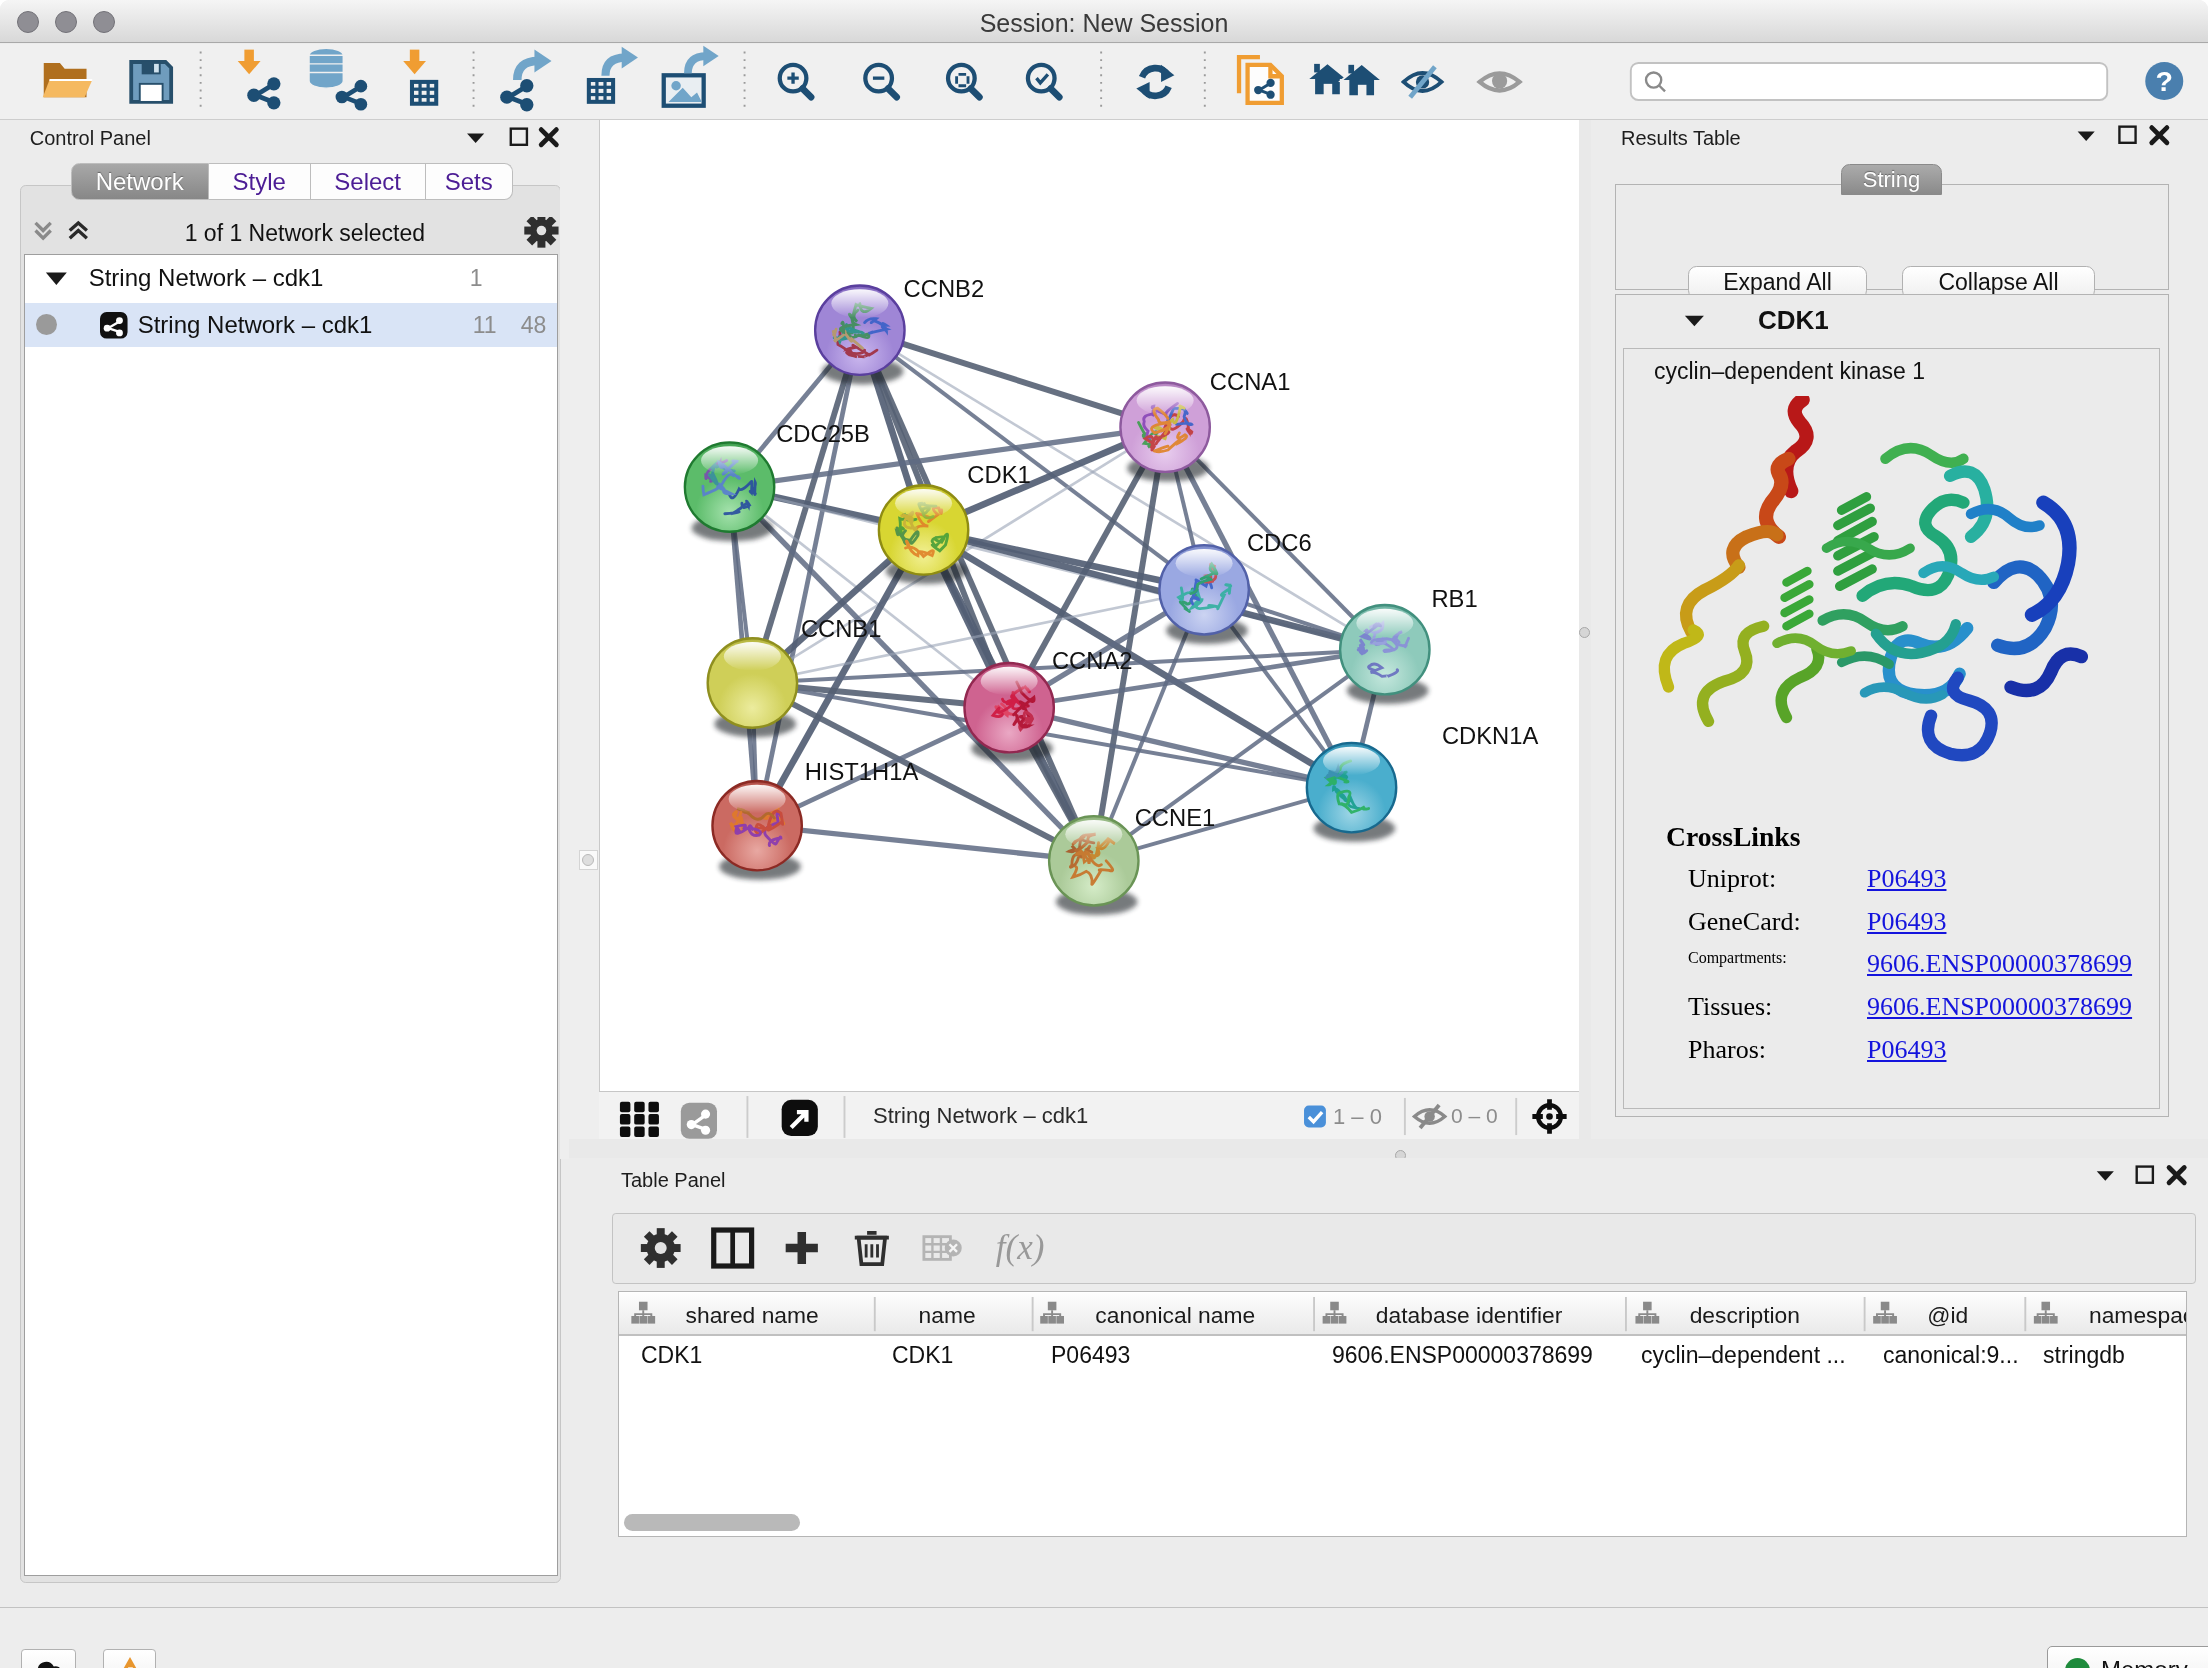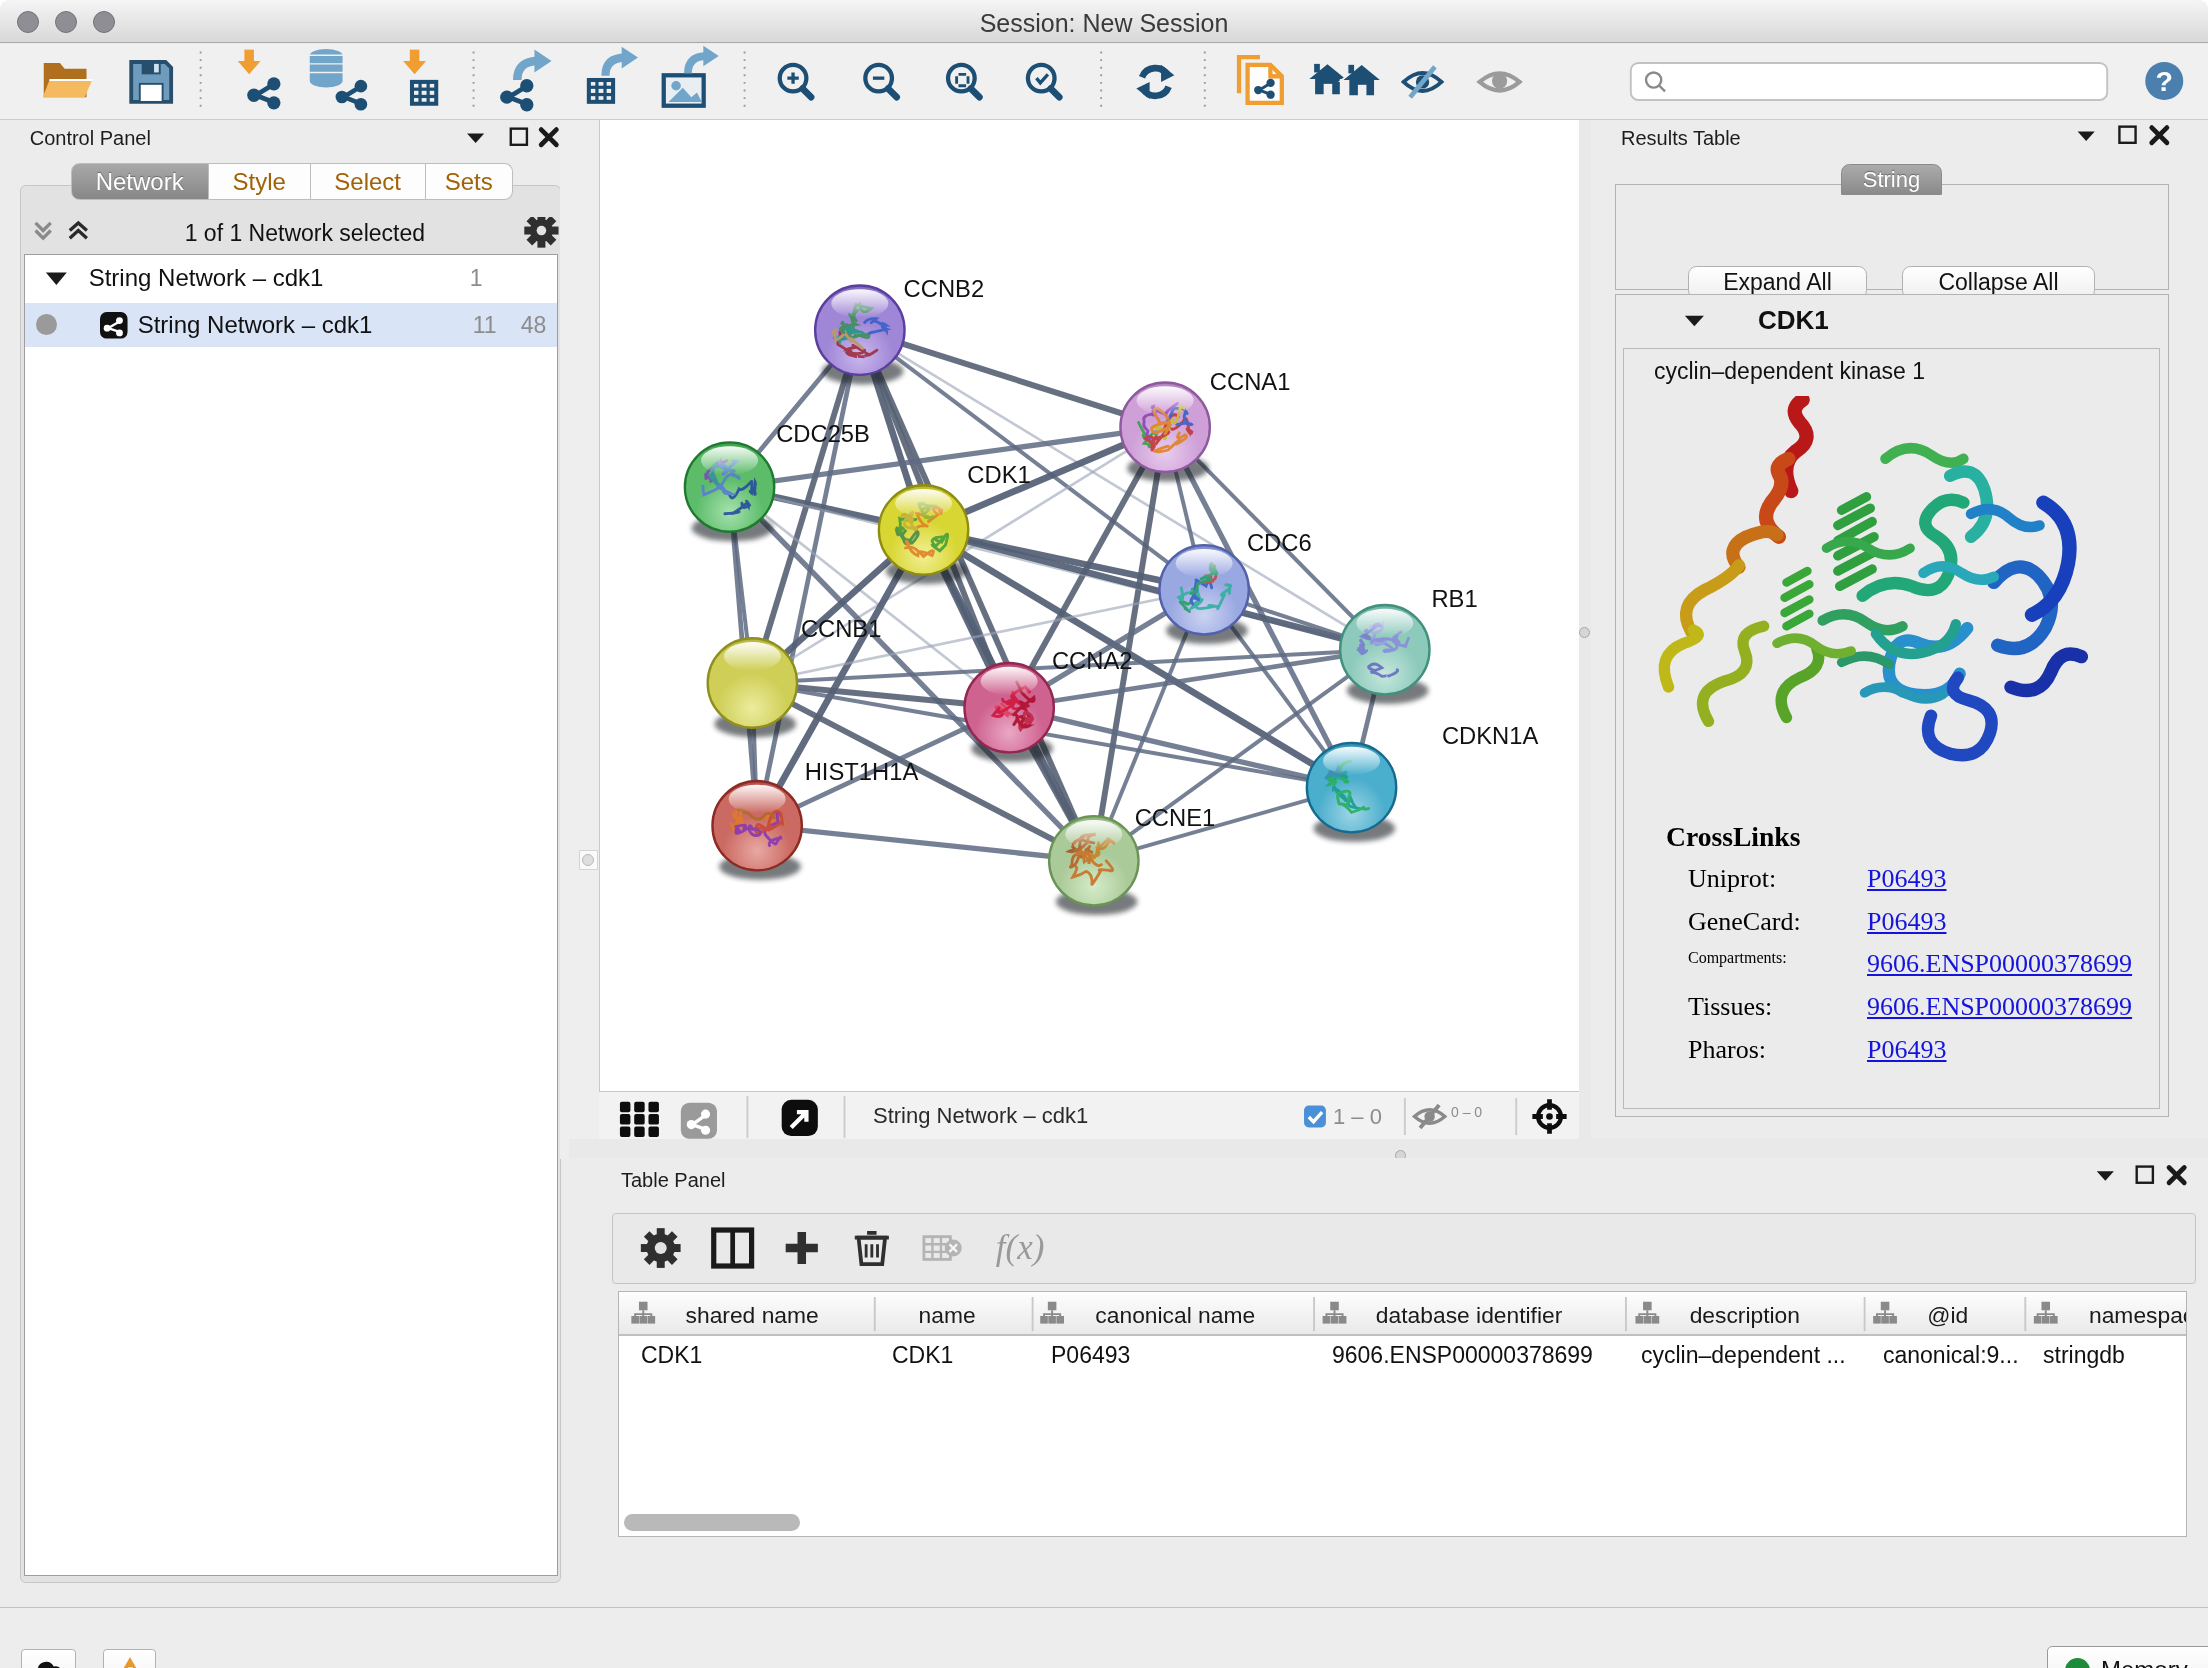--- a/index.html
+++ b/index.html
@@ -4,21 +4,21 @@
 * { margin:0; padding:0; box-sizing:border-box; }
 html,body { width:2208px; height:1668px; background:#fff; font-family:"Liberation Sans",sans-serif; }
 #win { position:absolute; left:0; top:0; width:2208px; height:1668px; background:#ececec; border-radius:9.5px 9.5px 0 0; overflow:hidden; }
 .abs { position:absolute; }
 #titlebar { left:0; top:0; width:2208px; height:43px; background:linear-gradient(#f5f5f5,#d8d8d8); border-bottom:1px solid #a9a9a9; }
 .tl { top:10.5px; width:22px; height:22px; border-radius:50%; background:#8f8e94; border:1.4px solid #737278; }
 #title { width:2208px; text-align:center; top:8.6px; font-size:25px; color:#3a3a3a; font-weight:500; }
 #toolbar { left:0; top:44px; width:2208px; height:76px; background:#f0f0f0; border-bottom:1.9px solid #cdcdcd; }
 .phead { font-size:20px; color:#1d1d1d; }
 .tabrow { display:flex; }
-.tab { border:1.4px solid #bdbdbd; background:#fdfdfd; color:#a16207; text-align:center; font-size:24px; display:flex; align-items:center; justify-content:center; border-left:none; }
+.tab { border:1.4px solid #bdbdbd; background:#fdfdfd; color:#4c1d95; text-align:center; font-size:24px; display:flex; align-items:center; justify-content:center; border-left:none; }
 .tab.first { border-left:1.4px solid #bdbdbd; border-radius:8.6px 0 0 8.6px; }
 .tab.last { border-radius:0 8.6px 8.6px 0; }
 .tab.sel { background:linear-gradient(#a8a8a8,#878787); color:#fff; text-shadow:0 -1px 1px #666;text-align:center; }
 .gray { color:#8c8c8c; }
 .btn { border:1.4px solid #b1b1b1; border-radius:8.6px; background:linear-gradient(#ffffff,#efefef); text-align:center; font-size:23px; color:#111;margin-top:32px; }
 .serif { font-family:"Liberation Serif",serif; }
 a.lnk { color:#1414dd; text-decoration:underline; }
 
 </style></head><body>
 <div id="win">
@@ -552,21 +552,21 @@
         </g>
 <line x1="964" y1="6" x2="964" y2="45" stroke="#cccccc" stroke-width="2"></line>
 <g transform="translate(999,25.5)" stroke="#0d0d0d" fill="none">
 <circle cx="0" cy="0" r="12" stroke-width="4.5"></circle>
 <path d="M0,-18 V-7 M0,7 V18 M-18,0 H-7 M7,0 H18" stroke-width="5"></path>
 <circle cx="0" cy="0" r="3.5" fill="#0d0d0d" stroke="none"></circle>
         </g>
 </svg>
 <div class="abs" style="left:274px;top:11.4px;font-size:22px;color:#2a2a2a">String Network – cdk1</div>
 <div class="abs gray" style="left:734px;top:12.4px;font-size:22px">1 – 0</div>
-<div class="abs gray" style="left:852px;top:12.4px;font-size:14px">0 – 0</div>
+<div class="abs gray" style="left:852px;top:12.4px;font-size:21px">0 – 0</div>
 </div>
 <div class="abs" style="left:560px;top:120px;width:39px;height:1039px;background:#eeeeee"></div>
 <div class="abs" style="left:579px;top:850px;width:19px;height:20px;background:#fafafa;border:1px solid #d4d4d4"></div>
 <div class="abs" style="left:582px;top:854px;width:12.4px;height:12.4px;border-radius:50%;background:#dedede;border:1px solid #b9b9b9"></div>
 <div class="abs" style="left:1579px;top:120px;width:12.4px;height:1020px;background:#e9e9e9"></div>
 <div class="abs" style="left:1579px;top:627px;width:11.4px;height:11.4px;border-radius:50%;background:#d6d6d6;border:1px solid #a8a8a8"></div>
 <div class="abs" style="left:1591px;top:120px;width:617px;height:1020px;background:#ececec">
 <div class="abs phead" style="left:30px;top:6.7px">Results Table</div>
 <svg width="617" height="38" style="position:absolute;left:0;top:0" viewBox="0 0 649 40">
         <path d="M512,12 l18,0 l-9,10 Z" fill="#1a1a1a"></path>

